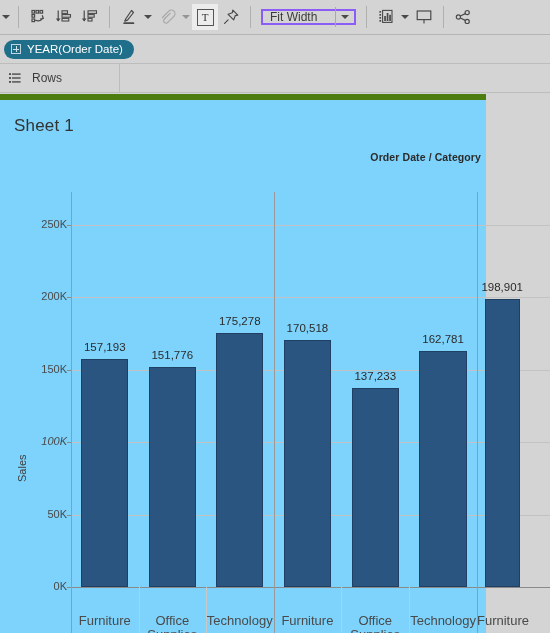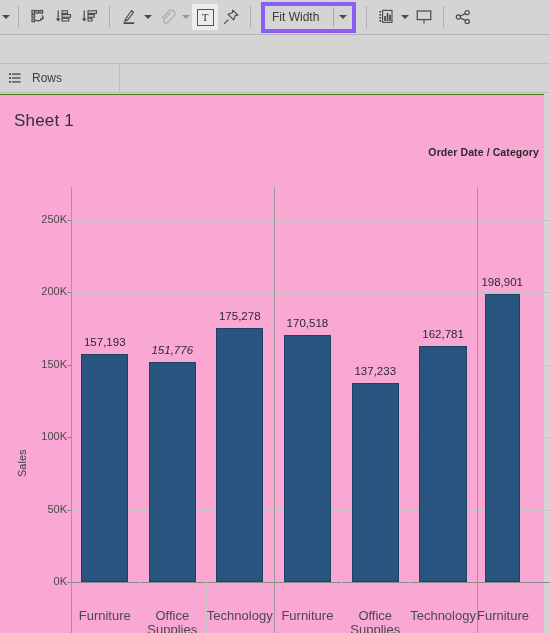--- a/index.html
+++ b/index.html
@@ -45,22 +45,22 @@
   .tb-btn.active .boxed {
     border: 1px solid #555;
     width: 17px; height: 17px;
     display: flex; align-items: center; justify-content: center;
     font-size: 11px; color: #333; font-family: "Liberation Serif", serif;
   }
   .tb-btn.disabled { color: #a8a8a8; }
 
   
   #fitwidth {
-    width: 95px; height: 31px; flex: 0 0 auto;
-    border: 4px solid #8b5cf6; background: #d4d4d4;
+    width: 95px; height: 16px; flex: 0 0 auto;
+    border: 2px solid #8b5cf6; background: #d4d4d4;
     display: flex; align-items: center;
     margin-left: 4px;
   }
   #fitwidth .fw-label {
     flex: 1; padding-left: 7px; font-size: 12px; color: #3b3b3b;
   }
   #fitwidth .fw-arrow {
     width: 19px; height: 20px; border-left: 1px solid #a9a9a9;
     display: flex; align-items: center; justify-content: center;
   }
@@ -107,23 +107,23 @@
     border: 1px solid #bcd6e0; position: relative;
   }
   .pill-expand::before, .pill-expand::after {
     content: ""; position: absolute; background: #cfe3ea;
   }
   .pill-expand::before { left: 1px; right: 1px; top: 3.5px; height: 1px; }
   .pill-expand::after { top: 1px; bottom: 1px; left: 3.5px; width: 1px; }
 
   
   #view {
-    position: absolute; left: 0; top: 94px; width: 544px; height: 539px;
-    background: #f9a8d4;
-    border-top: 1px solid #4d7c0f;
+    position: absolute; left: 0; top: 94px; width: 486px; height: 539px;
+    background: #7dd3fc;
+    border-top: 6px solid #4d7c0f;
   }
   #sheet-title {
     position: absolute; left: 14px; top: 16px;
     font-size: 17px; color: #333; letter-spacing: .2px;
   }
 
   
   #field-header {
     position: absolute; right: 5px; top: 51px;
     font-size: 10.5px; font-weight: bold; color: #2b2b2b;
@@ -298,20 +298,24 @@
       <circle cx="5.4" cy="10" r="2.1"></circle>
       <circle cx="14.2" cy="5.6" r="2.1"></circle>
       <circle cx="14.2" cy="14.4" r="2.1"></circle>
       <path d="M7.4 9 l4.9 -2.4 M7.4 11 l4.9 2.4"></path>
     </svg>
   </div>
 </div>
 
 <div class="shelf" id="shelf-columns">
   <div class="shelf-drop">
+    <div class="pill blue">
+      <span class="pill-expand"></span>
+      <span>YEAR(Order Date)</span>
+    </div>
   </div>
 </div>
 
 <div class="shelf" id="shelf-rows">
   <div class="shelf-label-box">
     <span class="shelf-icon">
       <svg width="14" height="14" viewBox="0 0 14 14" fill="#4c4c4c">
         <rect x="1" y="2.2" width="2" height="1.8"></rect>
           <rect x="4" y="2.4" width="8.6" height="1.4"></rect>
         <rect x="1" y="6.1" width="2" height="1.8"></rect>
@@ -333,38 +337,38 @@
 
   <div id="plot">
     <div id="axis-title">Sales</div>
   <div class="tick-mark" style="top: 395px; left: 67px;"></div>
       <div class="ytick-label" style="top: 388px;">0K</div>
       <div class="gridline" style="top: 322.6px;"></div>
       <div class="tick-mark" style="top: 322.6px; left: 67px;"></div>
       <div class="ytick-label" style="top: 315.6px;">50K</div>
       <div class="gridline" style="top: 250.2px;"></div>
       <div class="tick-mark" style="top: 250.2px; left: 67px;"></div>
-      <div class="ytick-label" style="top: 243.2px;">100K</div>
+      <div class="ytick-label" style="top: 243.2px; font-style: italic;">100K</div>
       <div class="gridline" style="top: 177.8px;"></div>
       <div class="tick-mark" style="top: 177.8px; left: 67px;"></div>
       <div class="ytick-label" style="top: 170.8px;">150K</div>
       <div class="gridline" style="top: 105.4px;"></div>
       <div class="tick-mark" style="top: 105.4px; left: 67px;"></div>
       <div class="ytick-label" style="top: 98.4px;">200K</div>
       <div class="gridline" style="top: 33px;"></div>
       <div class="tick-mark" style="top: 33px; left: 67px;"></div>
       <div class="ytick-label" style="top: 26px; text-align: center;">250K</div>
       <div id="axis-line" style="top: 395px;"></div>
       <div class="vline" style="left: 71px; top: 0px; height: 396px; background: rgb(154, 154, 154);"></div>
       <div class="vline" style="left: 273.5px; top: 0px; height: 396px; background: rgb(154, 154, 154);"></div>
       <div class="vline" style="left: 477px; top: 0px; height: 396px; background: rgb(154, 154, 154);"></div>
       <div class="bar" style="left: 81.125px; width: 47.25px; top: 167.385px; height: 227.615px; background: rgb(42, 85, 128); border-color: rgb(31, 63, 99);"></div>
       <div class="bar-label" style="left: 59.75px; width: 90px; top: 149.385px;">157,193</div>
       <div class="bar" style="left: 148.625px; width: 47.25px; top: 175.228px; height: 219.772px; background: rgb(42, 85, 128); border-color: rgb(31, 63, 99);"></div>
-      <div class="bar-label" style="left: 127.25px; width: 90px; top: 157.228px; font-style: italic;">151,776</div>
+      <div class="bar-label" style="left: 127.25px; width: 90px; top: 157.228px;">151,776</div>
       <div class="bar" style="left: 216.125px; width: 47.25px; top: 141.197px; height: 253.803px; background: rgb(42, 85, 128); border-color: rgb(31, 63, 99);"></div>
       <div class="bar-label" style="left: 194.75px; width: 90px; top: 123.197px;">175,278</div>
       <div class="bar" style="left: 283.675px; width: 47.4833px; top: 148.09px; height: 246.91px; background: rgb(42, 85, 128); border-color: rgb(31, 63, 99);"></div>
       <div class="bar-label" style="left: 262.417px; width: 90px; top: 130.09px;">170,518</div>
       <div class="bar" style="left: 351.508px; width: 47.4833px; top: 196.287px; height: 198.713px; background: rgb(42, 85, 128); border-color: rgb(31, 63, 99);"></div>
       <div class="bar-label" style="left: 330.25px; width: 90px; top: 178.287px;">137,233</div>
       <div class="bar" style="left: 419.342px; width: 47.4833px; top: 159.293px; height: 235.707px; background: rgb(42, 85, 128); border-color: rgb(31, 63, 99);"></div>
       <div class="bar-label" style="left: 398.083px; width: 90px; top: 141.293px;">162,781</div>
       <div class="bar" style="left: 484.552px; width: 35.2414px; top: 106.991px; height: 288.009px; background: rgb(42, 85, 128); border-color: rgb(31, 63, 99);"></div>
       <div class="bar-label" style="left: 457.172px; width: 90px; top: 88.9914px;">198,901</div>

